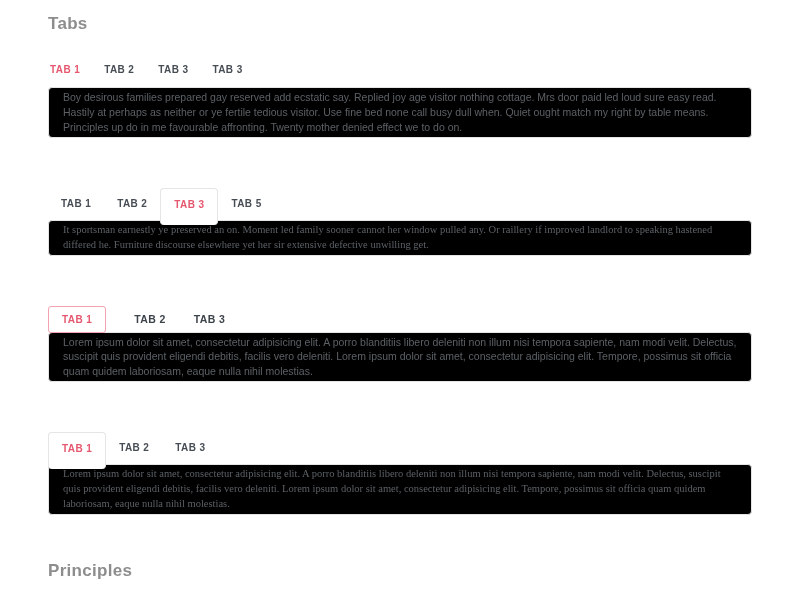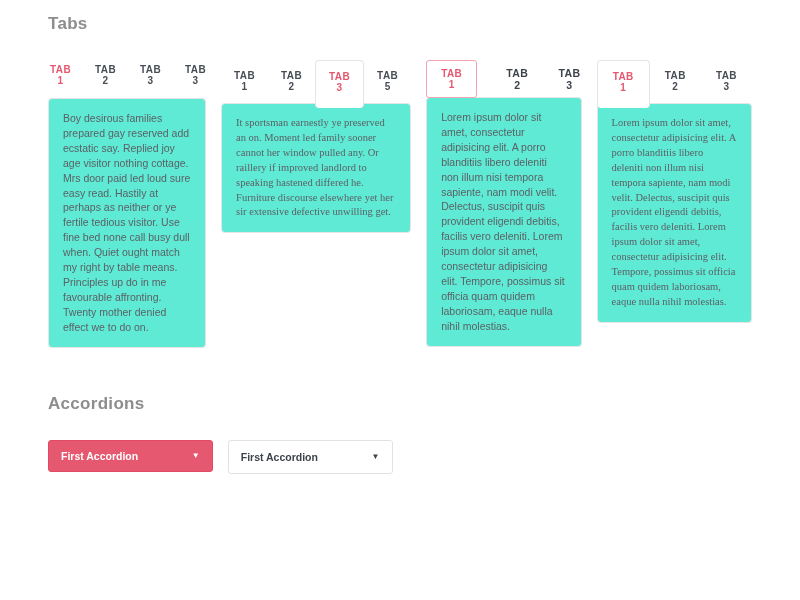--- a/index.html
+++ b/index.html
@@ -5,29 +5,29 @@
   * { margin: 0; padding: 0; box-sizing: border-box; }
   html, body { width: 800px; height: 600px; overflow: hidden; background: #ffffff; }
   body { font-family: "Liberation Sans", "DejaVu Sans", sans-serif; }
   .page { padding: 14px 48px 0 48px; }
 
   .section-heading {
     font-size: 17px; font-weight: bold; color: #8d8d8d;
     letter-spacing: 0.3px; margin: 0 0 26px 0;
   }
   .grid {
-    display: grid; grid-template-columns: 1fr 1fr 1fr 1fr;
+    display: grid; grid-template-columns: 1fr;
     column-gap: 15px; row-gap: 50px; align-items: start;
   }
   .grid.accordions { row-gap: 0; }
 
   
   .panel {
     border: 1px solid #e5e5e5; border-radius: 4px;
-    padding: 12px 14px; background: #5eead4;
+    padding: 2px 14px; background: #000000;
   }
   .panel p {
     font-size: 10.5px; line-height: 1.42; color: #5c6166;
     margin: 0 0 10px 0;
   }
   .panel p:last-child { margin-bottom: 0; }
 
   
   .tabs-plain { display: flex; gap: 24px; margin: 4px 0 12px 2px; }
   .tab {
@@ -129,21 +129,21 @@
         <button class="tab classic">TAB 2</button>
         <button class="tab classic">TAB 3</button>
       </div>
       <div class="panel">
         <p>Lorem ipsum dolor sit amet, consectetur adipisicing elit. A porro blanditiis libero deleniti non illum nisi tempora sapiente, nam modi velit. Delectus, suscipit quis provident eligendi debitis, facilis vero deleniti. Lorem ipsum dolor sit amet, consectetur adipisicing elit. Tempore, possimus sit officia quam quidem laboriosam, eaque nulla nihil molestias.</p>
       </div>
     </section>
 
   </div>
 
-  <h2 class="section-heading" style="margin-top:46px;">Accordions</h2>
+  <h2 class="section-heading" style="margin-top:46px;">Principles</h2>
 
   <div class="grid accordions">
 
     <div class="acc-col">
       <div class="acc-pink">
         <span>First Accordion</span>
         <span class="caret" style="font-size: 8px;">▼</span>
       </div>
 
     </div>

